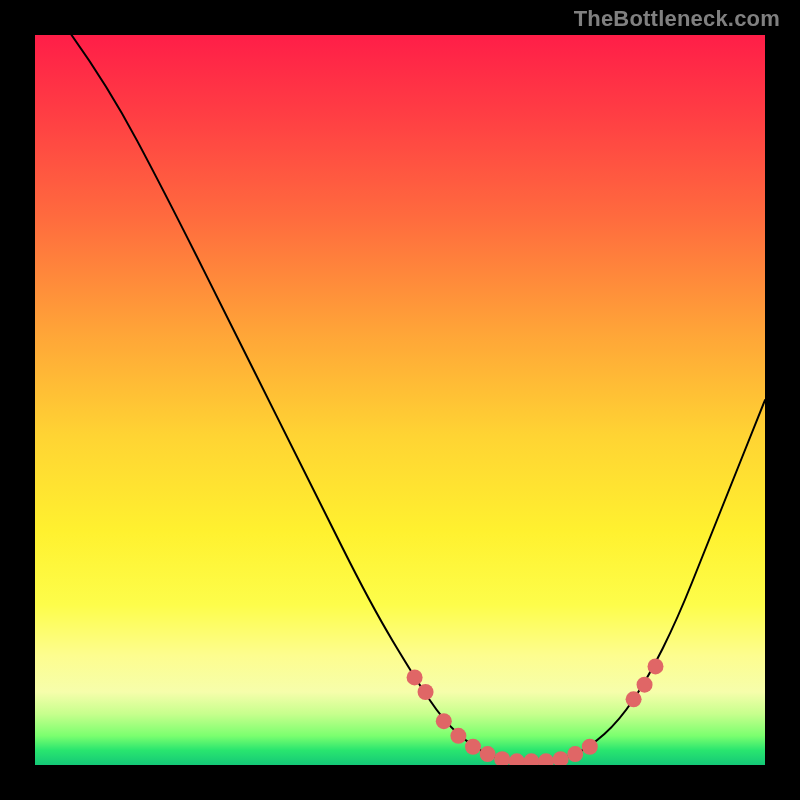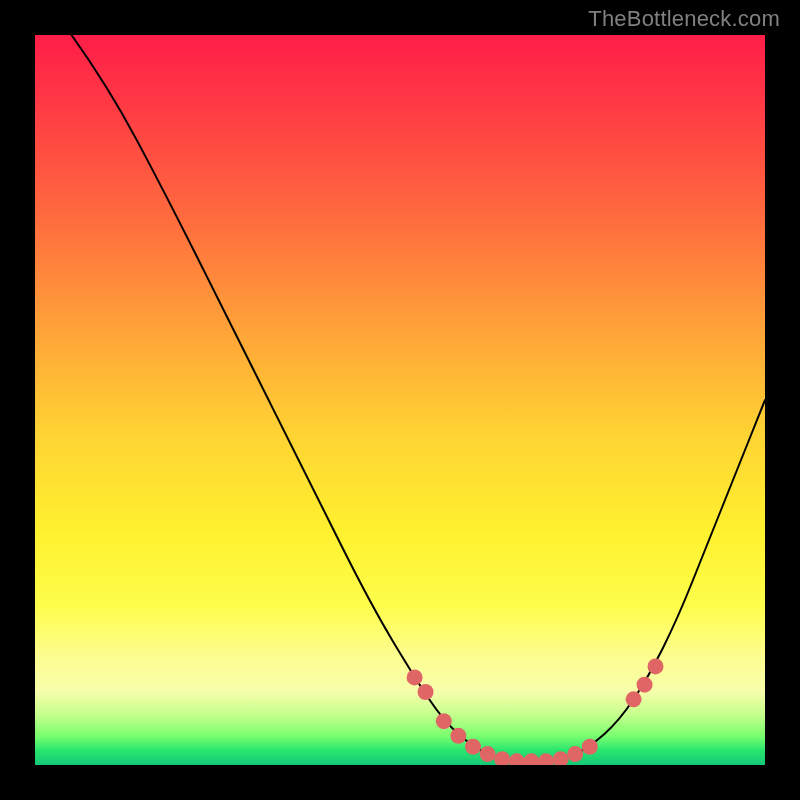--- a/index.html
+++ b/index.html
@@ -53,21 +53,21 @@
     inset: 0;
     width: 100%;
     height: 100%;
   }
   .watermark {
     position: absolute;
     top: 6px;
     right: 20px;
     color: #808080;
     font-size: 22px;
-    font-weight: 400;
+    font-weight: 700;
     letter-spacing: 0.2px;
   }
 </style>
 </head>
 <body>
 
 <div class="frame">
 
   <div class="watermark">TheBottleneck.com</div>
 

